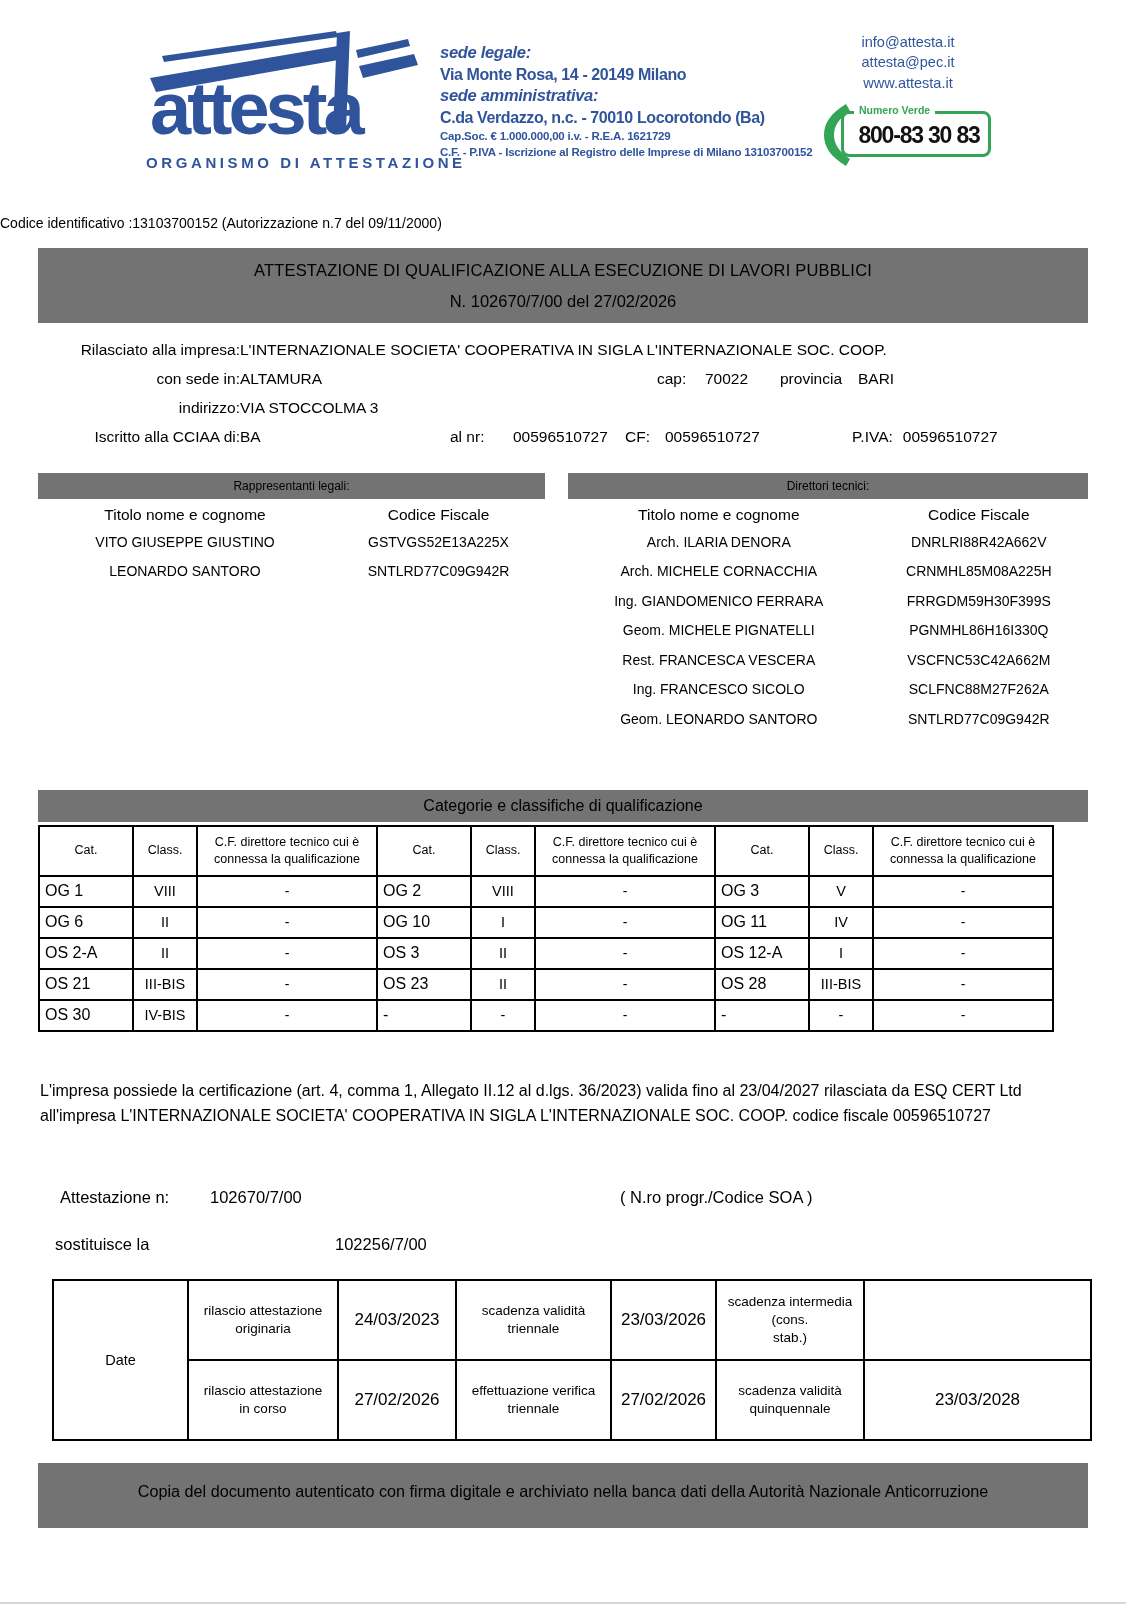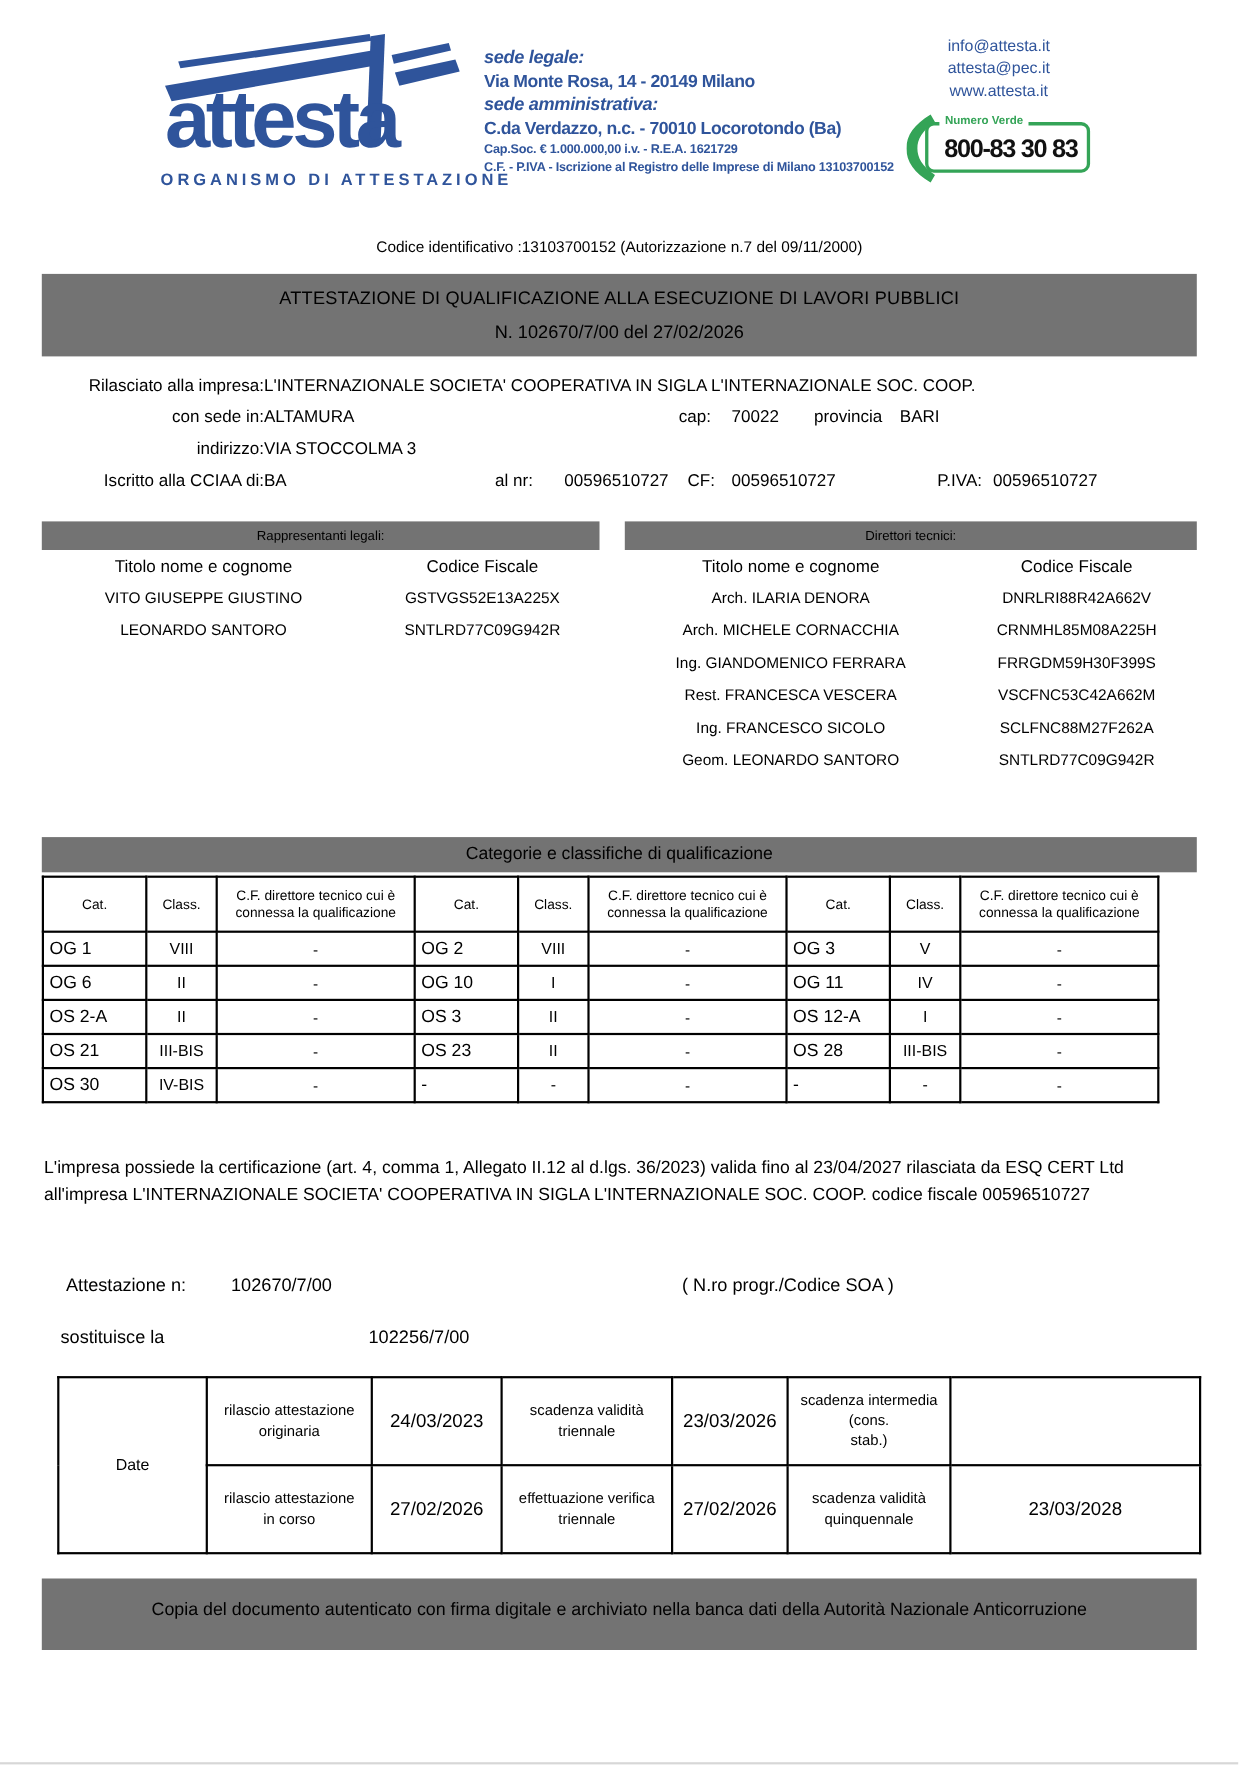--- a/index.html
+++ b/index.html
@@ -18,31 +18,31 @@
   .contact{color:var(--blue);font-weight:normal;font-size:14.5px;line-height:1.4;white-space:nowrap;}
   .nv-badge{position:relative;margin-top:18px;padding-left:17px;width:150px;}
   .nv-box{border:3px solid var(--green);border-radius:8px;padding:8px 6px 5px 12px;background:#fff;}
   .nv-number{font-size:23px;font-weight:bold;letter-spacing:-1.2px;color:#111;white-space:nowrap;}
   .nv-label{position:absolute;top:-7px;left:30px;background:#fff;color:var(--green);font-size:10.5px;font-weight:bold;padding:0 5px;white-space:nowrap;}
   .nv-phone{position:absolute;left:0;top:-8px;}
 
   
   .band{background:#737373;}
 
-  .codice-line{margin-top:44px;text-align:center;font-size:14px;}
+  .codice-line{margin-top:44px;text-align:left;font-size:14px;}
 
   .title-box{margin:17px 38px 0 38px;padding:13px 0 12px;text-align:center;}
   .title-l1{font-size:16.5px;letter-spacing:.2px;}
   .title-l2{font-size:16.5px;margin-top:12px;}
 
   
   .company{margin:12px 38px 0 40px;font-size:15.5px;}
   .c-row{display:flex;height:29px;align-items:center;white-space:nowrap;}
   .c-label{width:200px;flex:none;text-align:right;}
-  .w377{width:377px;flex:none;} .w48{width:48px;flex:none;} .w75{width:75px;flex:none;} .w78{width:78px;flex:none;}
+  .w377{width:377px;flex:none;} .w48{width:48px;flex:none;margin-left:40px;} .w75{width:75px;flex:none;} .w78{width:78px;flex:none;}
   .w210{width:210px;flex:none;} .w63{width:63px;flex:none;} .w112{width:112px;flex:none;} .w40{width:40px;flex:none;} .w187{width:187px;flex:none;}
 
   
   .ptables{display:flex;margin:22px 38px 0 38px;gap:23px;}
   .ptable{width:507px;flex:none;}
   .ptable.right{width:520px;}
   .ptable .band{text-align:center;font-size:12px;padding:6px 0;}
   .phead{display:flex;padding:7px 0 3px;font-size:15.5px;}
   .pc1{width:58%;text-align:center;} .pc2{width:42%;text-align:center;}
   .prow{display:flex;height:29.5px;align-items:center;font-size:14px;}
@@ -193,20 +193,24 @@
             <span class="pc1">Arch. ILARIA DENORA</span>
             <span class="pc2">DNRLRI88R42A662V</span>
           </div>
           <div class="prow">
             <span class="pc1">Arch. MICHELE CORNACCHIA</span>
             <span class="pc2">CRNMHL85M08A225H</span>
           </div>
           <div class="prow">
             <span class="pc1">Ing. GIANDOMENICO FERRARA</span>
             <span class="pc2">FRRGDM59H30F399S</span>
+          </div>
+          <div class="prow">
+            <span class="pc1">Geom. MICHELE PIGNATELLI</span>
+            <span class="pc2">PGNMHL86H16I330Q</span>
           </div>
           <div class="prow">
             <span class="pc1">Rest. FRANCESCA VESCERA</span>
             <span class="pc2">VSCFNC53C42A662M</span>
           </div>
           <div class="prow">
             <span class="pc1">Ing. FRANCESCO SICOLO</span>
             <span class="pc2">SCLFNC88M27F262A</span>
           </div>
           <div class="prow">

